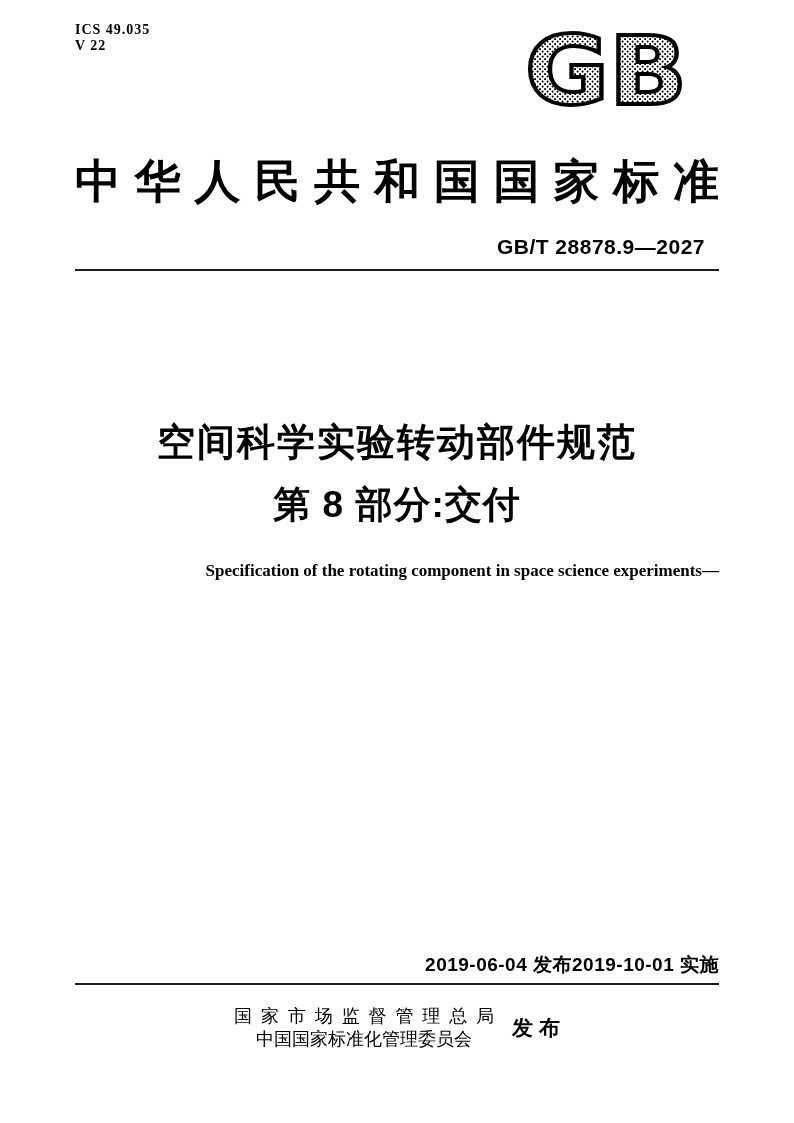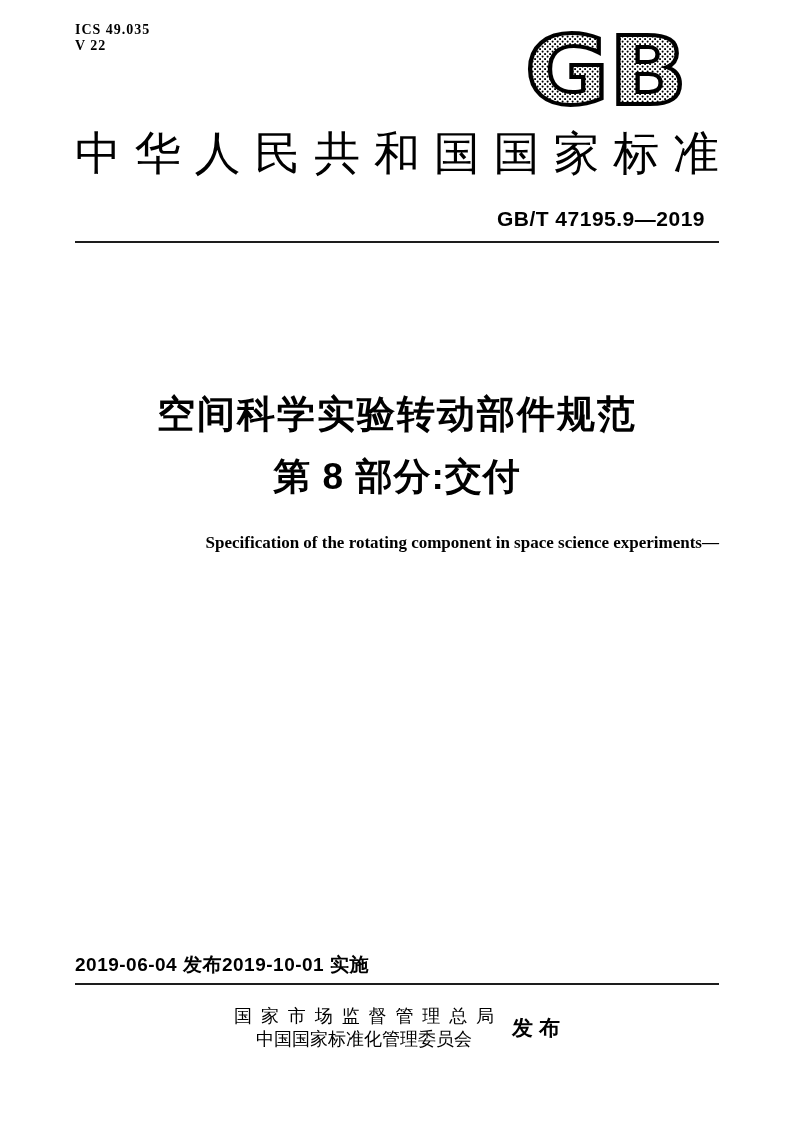--- a/index.html
+++ b/index.html
@@ -36,23 +36,23 @@
     letter-spacing: 1px;
     padding-top: 2px;
   }
   .gb-logo {
     margin-right: 28px;
     margin-top: 10px;
   }
 
   
   .nat-title {
-    margin-top: 4px;
-    font-family: "Liberation Serif", serif;
-    font-weight: normal;
+    margin-top: 32px;
+    font-family: "Liberation Serif", serif;
+    font-weight: bold;
     font-size: 46px;
     line-height: 1.15;
     white-space: nowrap;
     text-align: justify;
     text-align-last: justify;
     width: 100%;
   }
   .std-number {
     margin-top: 26px;
     font-family: "Liberation Sans", sans-serif;
@@ -96,21 +96,21 @@
 
   
   .footer {
     position: absolute;
     left: 75px;
     top: 952px;
     width: 644px;
   }
   .dates-row {
     display: flex;
-    justify-content: flex-start;
+    justify-content: flex-end;
     align-items: flex-end;
     font-family: "Liberation Sans", sans-serif;
     font-weight: bold;
     font-size: 19px;
     padding-bottom: 5px;
     border-bottom: 2px solid #1d1d1d;
     letter-spacing: 0.5px;
   }
   .publisher-row {
     margin-top: 20px;
@@ -162,21 +162,21 @@
               <circle cx="4.1" cy="4.1" r="1.05" fill="#000000"></circle>
             </pattern>
           </defs>
           <text x="85" y="74" text-anchor="middle" font-family="'DejaVu Sans', sans-serif" font-weight="bold" font-size="94" textLength="162" lengthAdjust="spacingAndGlyphs" fill="url(#halftone)" stroke="#000000" stroke-width="4">GB</text>
         </svg>
       </div>
     </div>
 
     <div class="nat-title">中华人民共和国国家标准</div>
 
-    <div class="std-number">GB/T 47195.9—2019</div>
+    <div class="std-number">GB/T 28878.9—2027</div>
 
     <div class="rule-top"></div>
 
     <div class="zh-title-1">空间科学实验转动部件规范</div>
     <div class="zh-title-2">第 8 部分:交付</div>
 
     <div class="en-title">
       <div>Specification of the rotating component in space science experiments—</div>
     </div>
 

